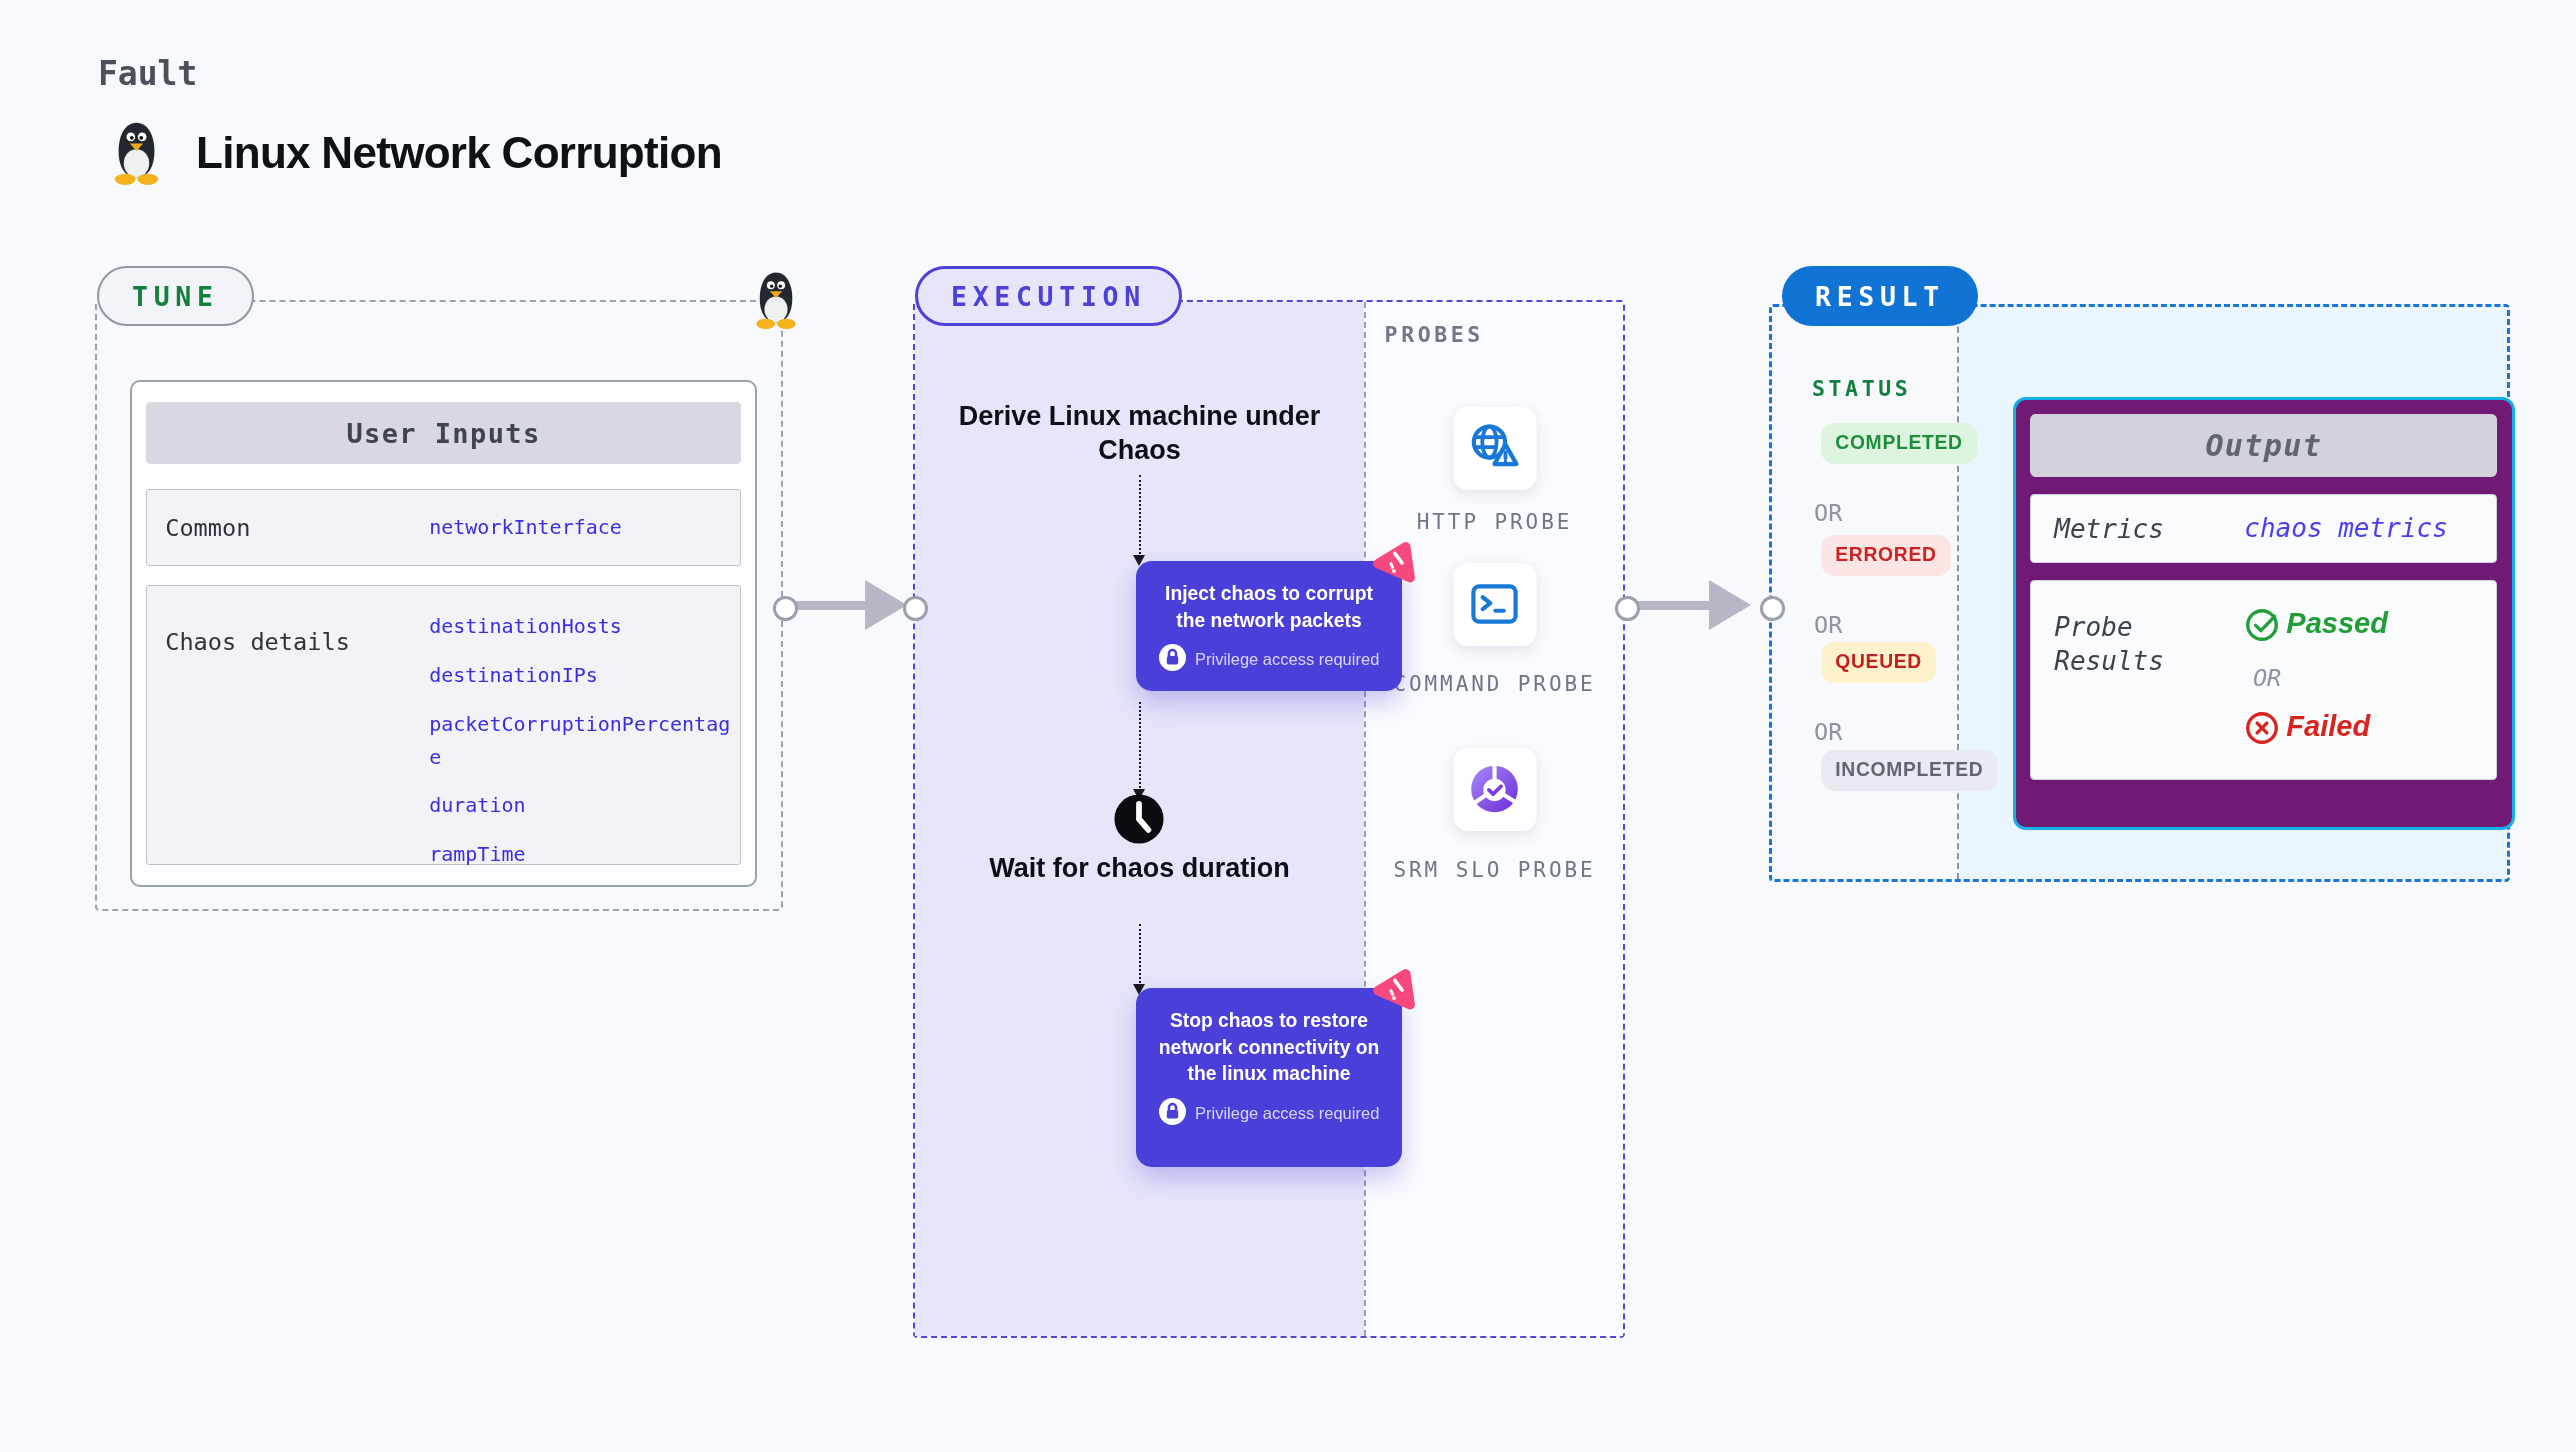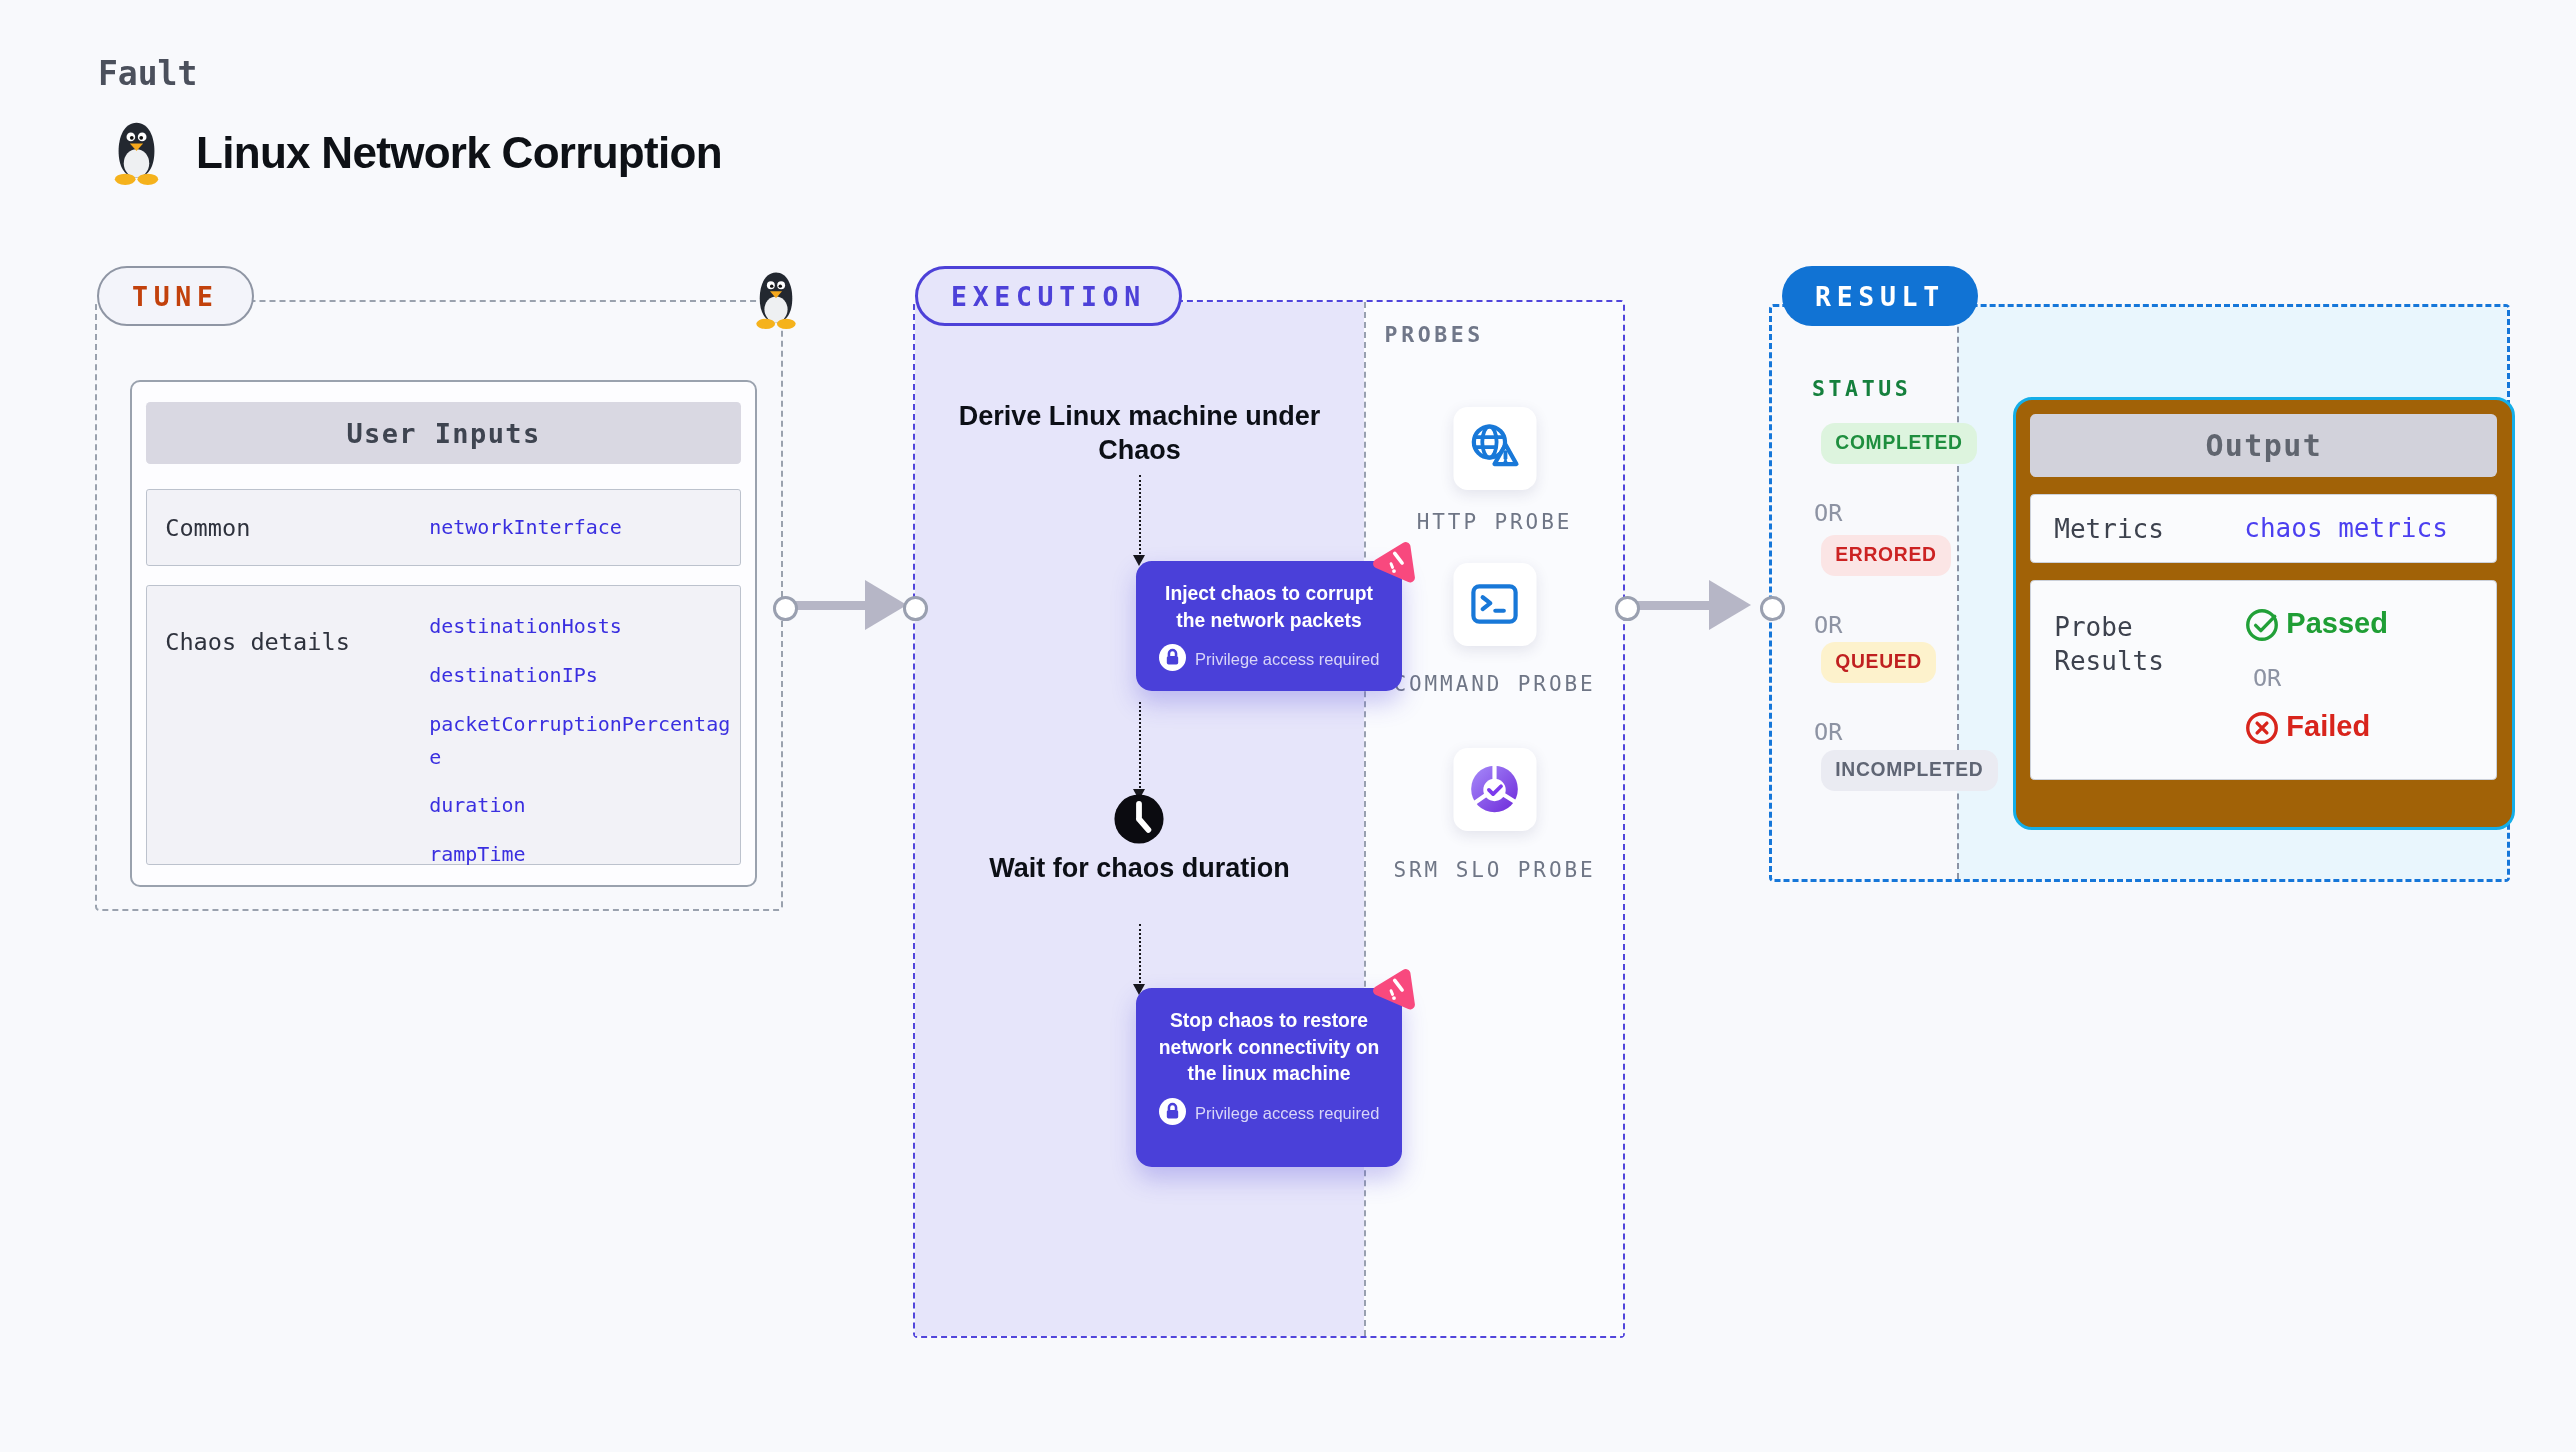--- a/index.html
+++ b/index.html
@@ -4,21 +4,21 @@
 <style>
   html,body{margin:0;padding:0;background:#f8f9fc;}
   #canvas{position:relative;width:2576px;height:1452px;background:#f8f9fc;overflow:hidden;
           font-family:"Liberation Sans",sans-serif;}
   .abs{position:absolute;box-sizing:border-box;}
 
   
   .stage-badge{position:absolute;height:60px;display:flex;align-items:center;justify-content:center;
     border-radius:36px;font-family:"DejaVu Sans Mono",monospace;font-weight:bold;font-size:26.5px;
     letter-spacing:5.7px;padding:0 33px;z-index:6;box-sizing:border-box;}
-  .badge-tune{background:#f3f4fa;border:2.9px solid #8f96a4;color:#c2410c;}
+  .badge-tune{background:#f3f4fa;border:2.9px solid #8f96a4;color:#15803d;}
   .badge-exec{background:#e6e5fa;border:3.6px solid #4d41d8;color:#4d41d8;}
   .badge-result{background:#1173d4;border:none;color:#ffffff;}
 
   
   .drect{position:absolute;border-radius:4.3px;box-sizing:border-box;}
   .drect-tune{border:2.1px dashed #9aa2ae;}
   .drect-exec{border:2.9px dashed #5145db;}
   .drect-result{border:3.6px dashed #1677d9;}
 
   
@@ -68,21 +68,21 @@
   .status-title{position:absolute;left:40px;top:69px;font-family:"DejaVu Sans Mono",monospace;
     font-weight:bold;font-size:21.5px;letter-spacing:3.6px;color:#15803d;}
   .status-badge{position:absolute;left:49px;padding:9.3px 14.3px;border-radius:14px;font-weight:bold;
     font-size:19.3px;letter-spacing:0.7px;font-family:"Liberation Sans",sans-serif;}
   .or-sep{position:absolute;left:42px;font-family:"DejaVu Sans Mono",monospace;font-size:23.6px;color:#8d93a3;}
   .sb-completed{background:#ddf4de;color:#1e8e3e;}
   .sb-errored{background:#fbe5e5;color:#cc2222;}
   .sb-queued{background:#fdf2cc;color:#c02020;}
   .sb-incompleted{background:#eaebf2;color:#5f6574;}
 
-  .output-card{position:absolute;background:#a16207;border:3.6px solid #14aee8;border-radius:19px;padding:14.3px;}
+  .output-card{position:absolute;background:#701a75;border:3.6px solid #14aee8;border-radius:13px;padding:14.3px;font-style:italic;}
   .output-header{height:63px;background:#d2d2db;border-radius:5.7px;display:flex;align-items:center;
     justify-content:center;font-family:"DejaVu Sans Mono",monospace;font-weight:bold;font-size:30px;
     color:#60656f;letter-spacing:1.4px;}
   .output-row{margin-top:17px;background:#fafbfd;border:1.4px solid #ccd1da;border-radius:4.3px;display:flex;}
   .output-row .olbl{width:190px;padding-left:23px;font-family:"DejaVu Sans Mono",monospace;
     font-size:26px;color:#3d424e;line-height:34px;}
   .pr-line{display:flex;align-items:flex-start;gap:6px;}
   .passed-txt{font-weight:bold;font-size:29px;color:#1f9e35;}
   .failed-txt{font-weight:bold;font-size:29px;color:#d8241c;}
   .or-small{font-family:"DejaVu Sans Mono",monospace;font-size:23.6px;color:#8d93a3;margin:18.6px 0 18.6px 8.6px;}

